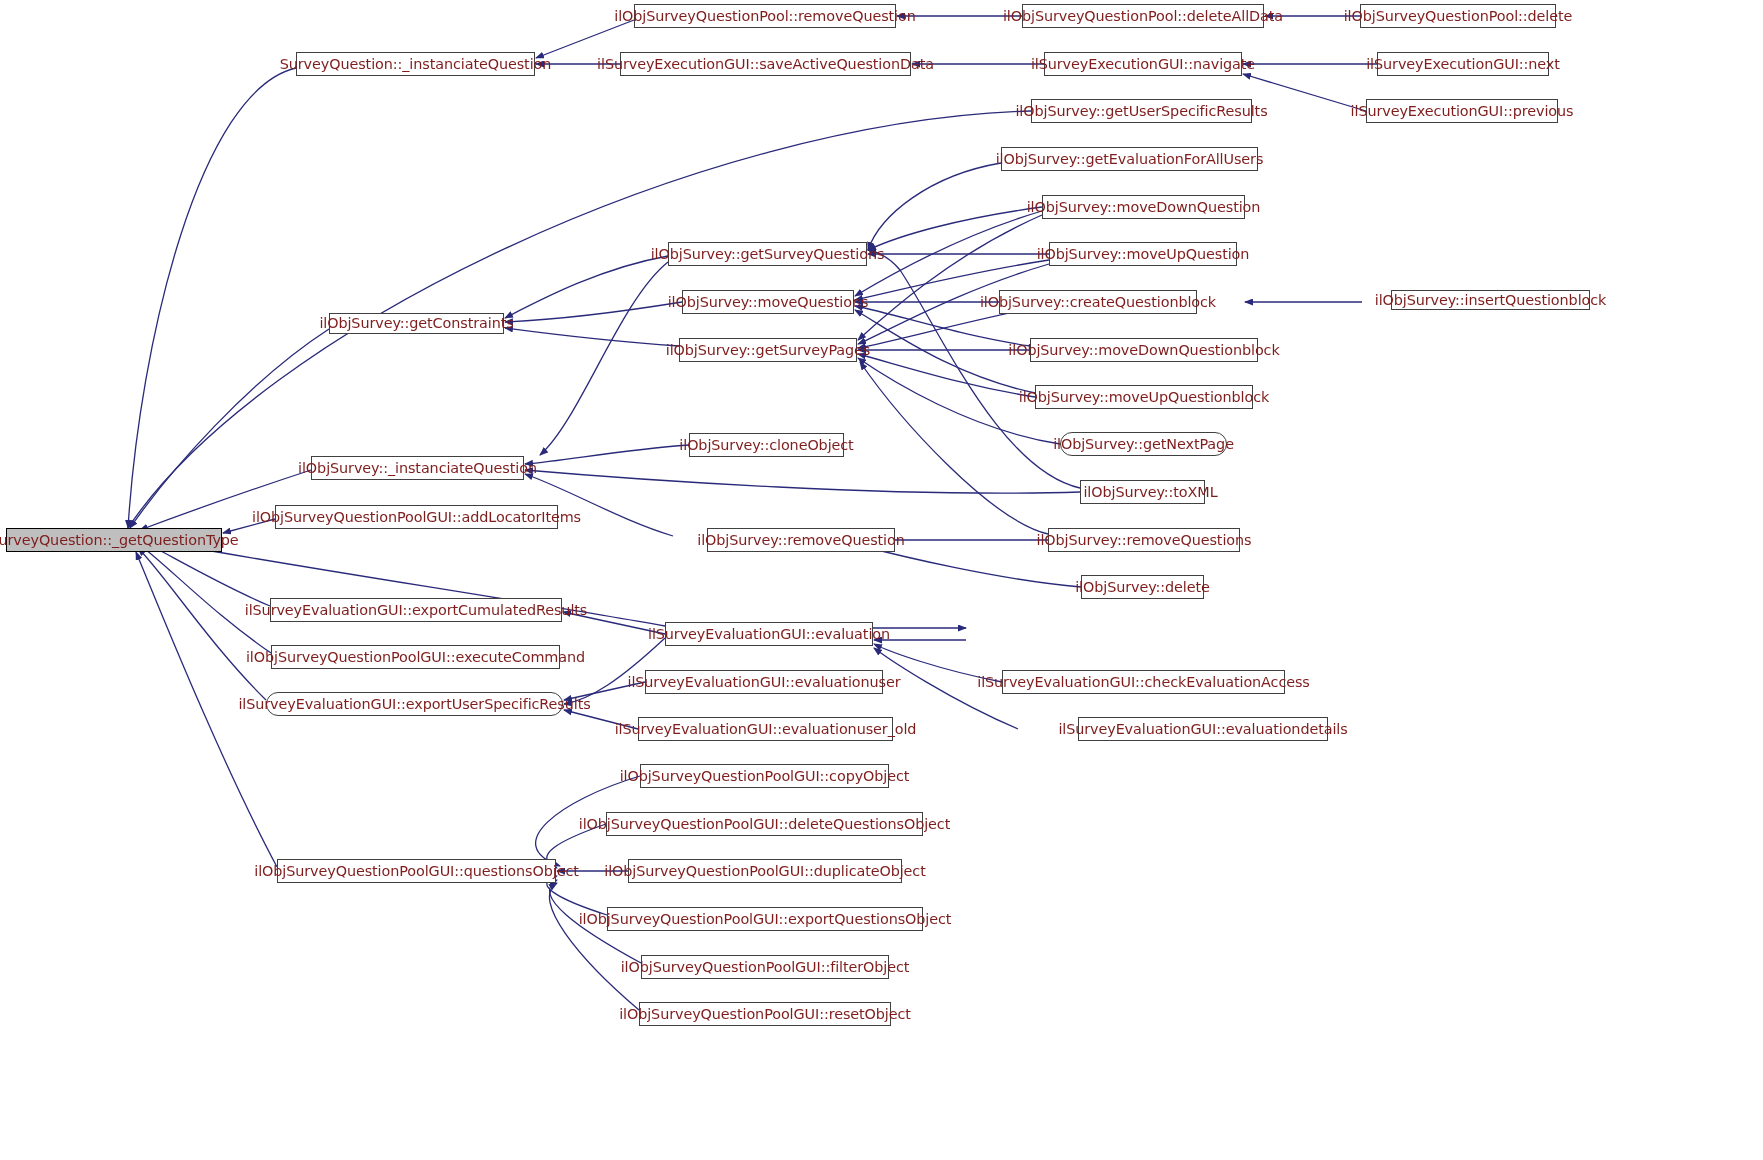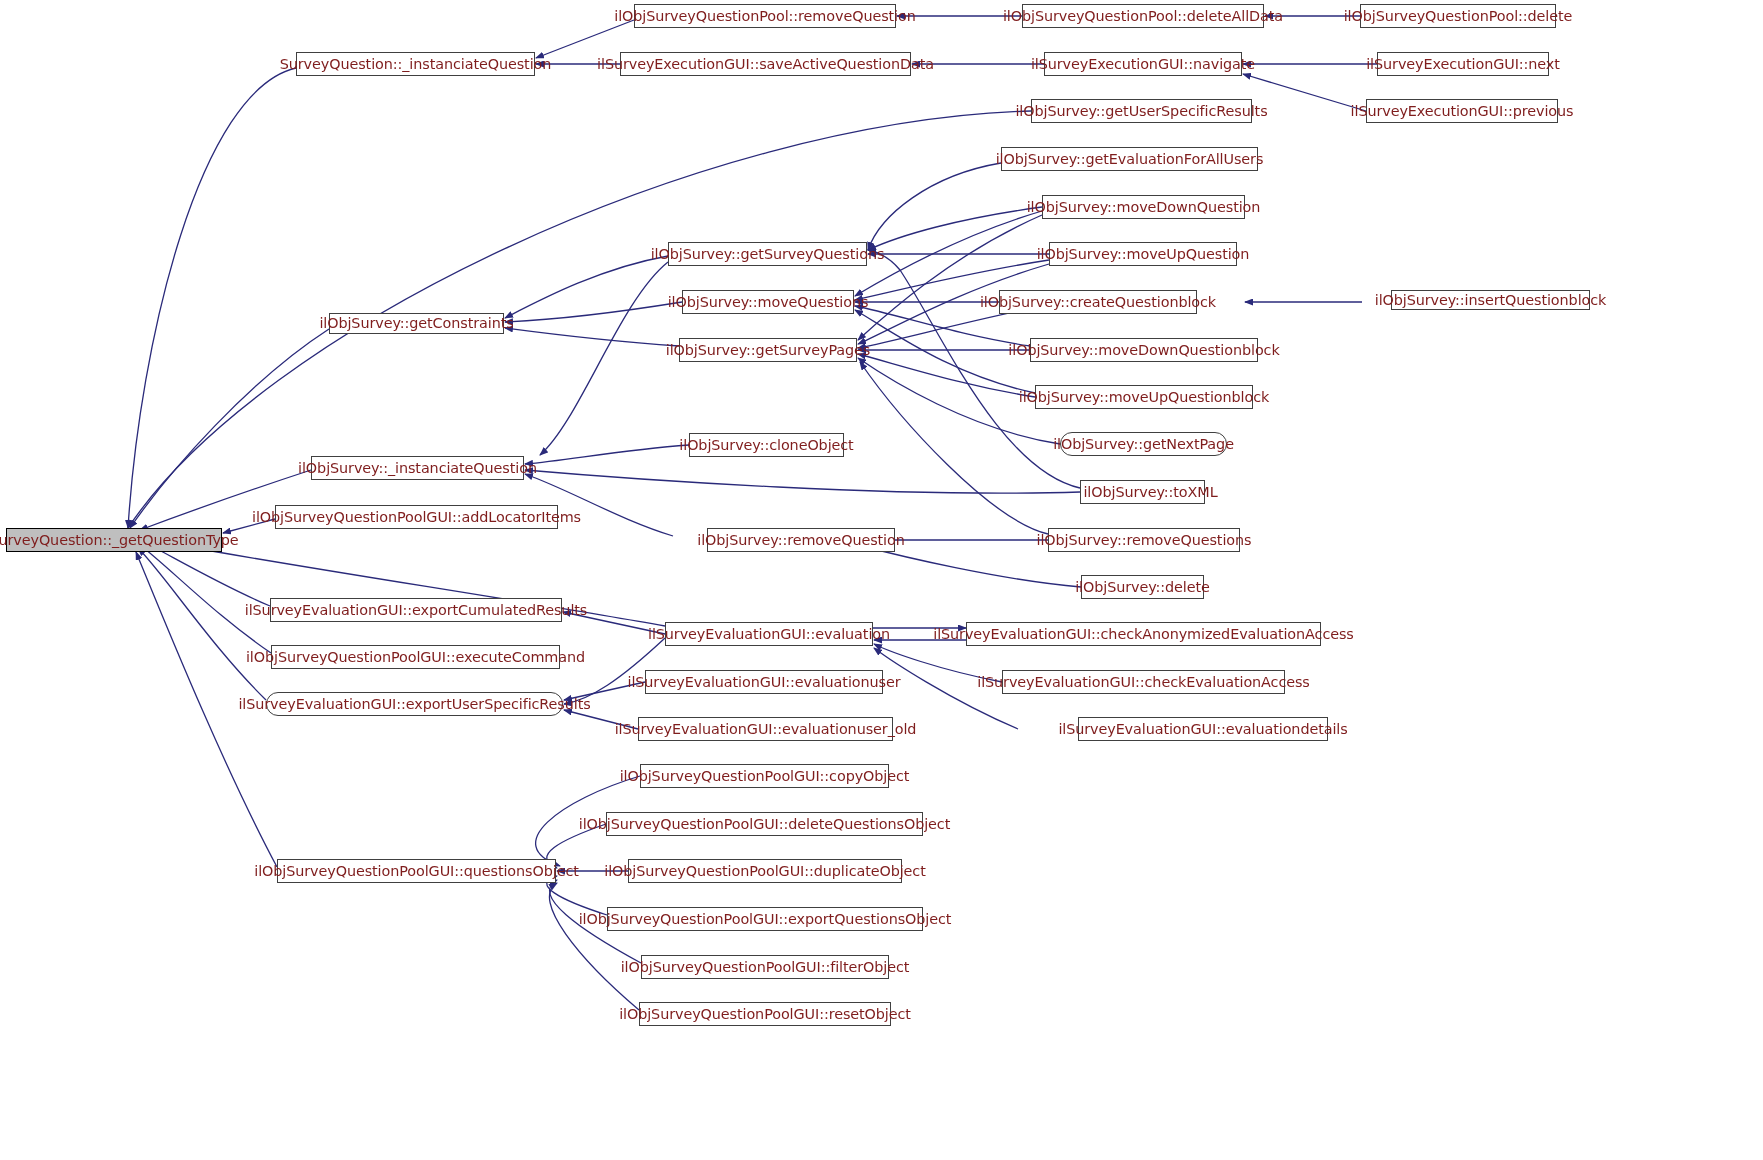--- a/index.html
+++ b/index.html
@@ -217,23 +217,20 @@
       </div>
       <div class="node" style="left: 271px; top: 645px; width: 289px; height: 24px;">
         <span class="node-label">ilObjSurveyQuestionPoolGUI::executeCommand</span>
       </div>
       <div class="node" style="left: 266px; top: 692px; width: 297px; height: 24px; border-radius: 12px;">
         <span class="node-label">ilSurveyEvaluationGUI::exportUserSpecificResults</span>
       </div>
       <div class="node" style="left: 665px; top: 622px; width: 208px; height: 24px;">
         <span class="node-label">ilSurveyEvaluationGUI::evaluation</span>
       </div>
-      <div class="node" style="left: 966px; top: 622px; width: 355px; height: 24px;">
-        <span class="node-label">ilSurveyEvaluationGUI::checkAnonymizedEvaluationAccess</span>
-      </div>
       <div class="node" style="left: 1002px; top: 670px; width: 283px; height: 24px;">
         <span class="node-label">ilSurveyEvaluationGUI::checkEvaluationAccess</span>
       </div>
       <div class="node" style="left: 645px; top: 670px; width: 238px; height: 24px;">
         <span class="node-label">ilSurveyEvaluationGUI::evaluationuser</span>
       </div>
       <div class="node" style="left: 1078px; top: 717px; width: 250px; height: 24px;">
         <span class="node-label">ilSurveyEvaluationGUI::evaluationdetails</span>
       </div>
       <div class="node" style="left: 638px; top: 717px; width: 255px; height: 24px;">

